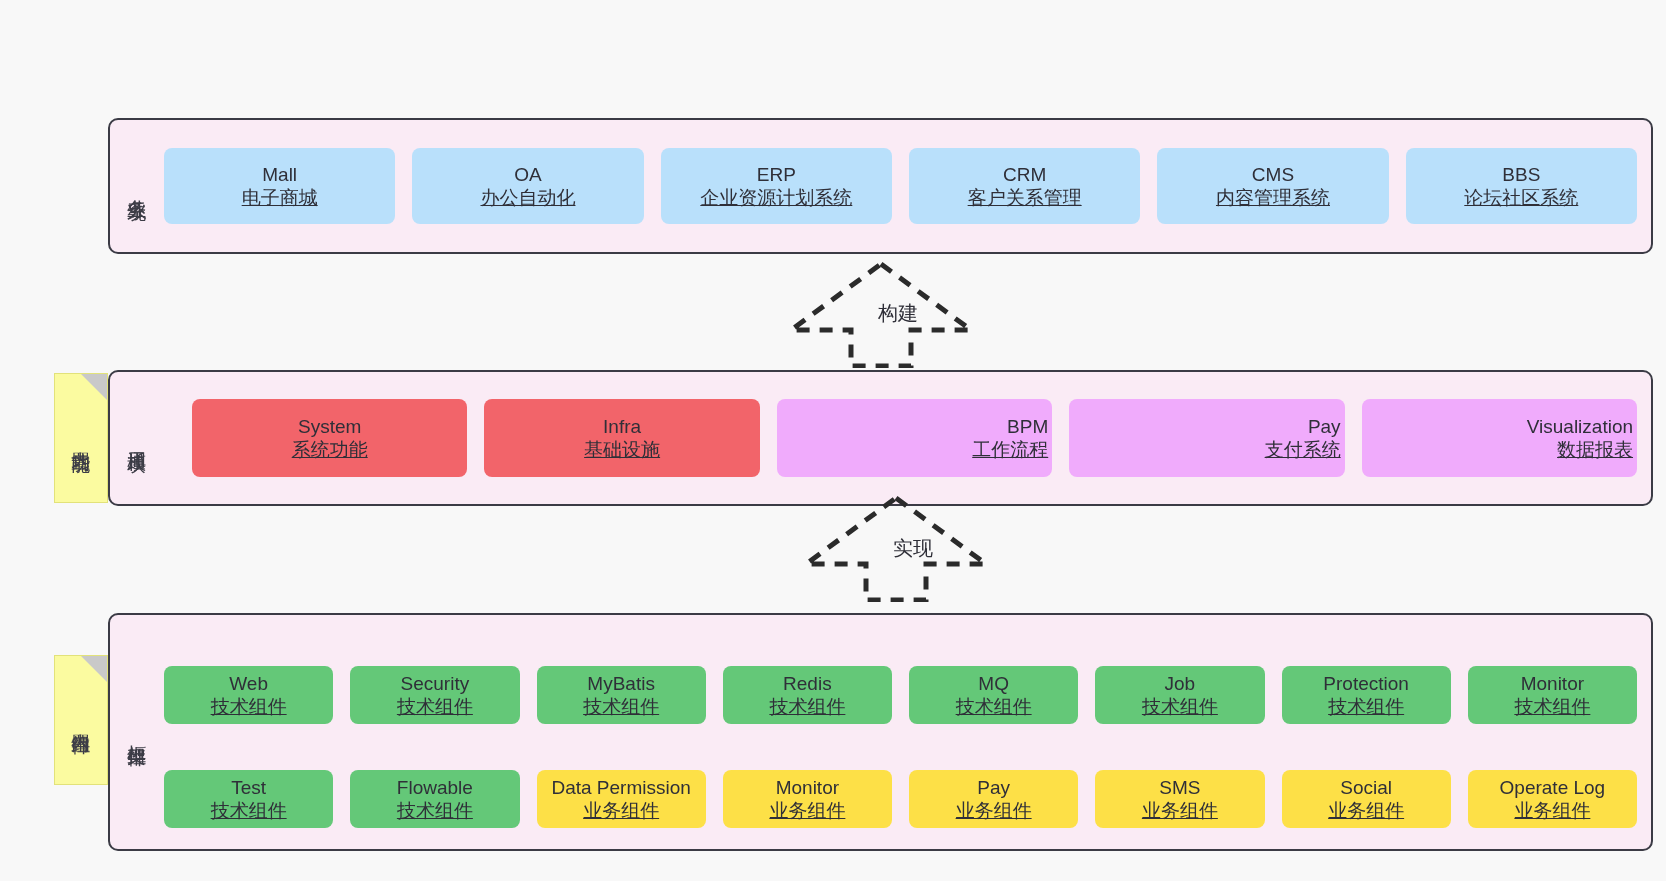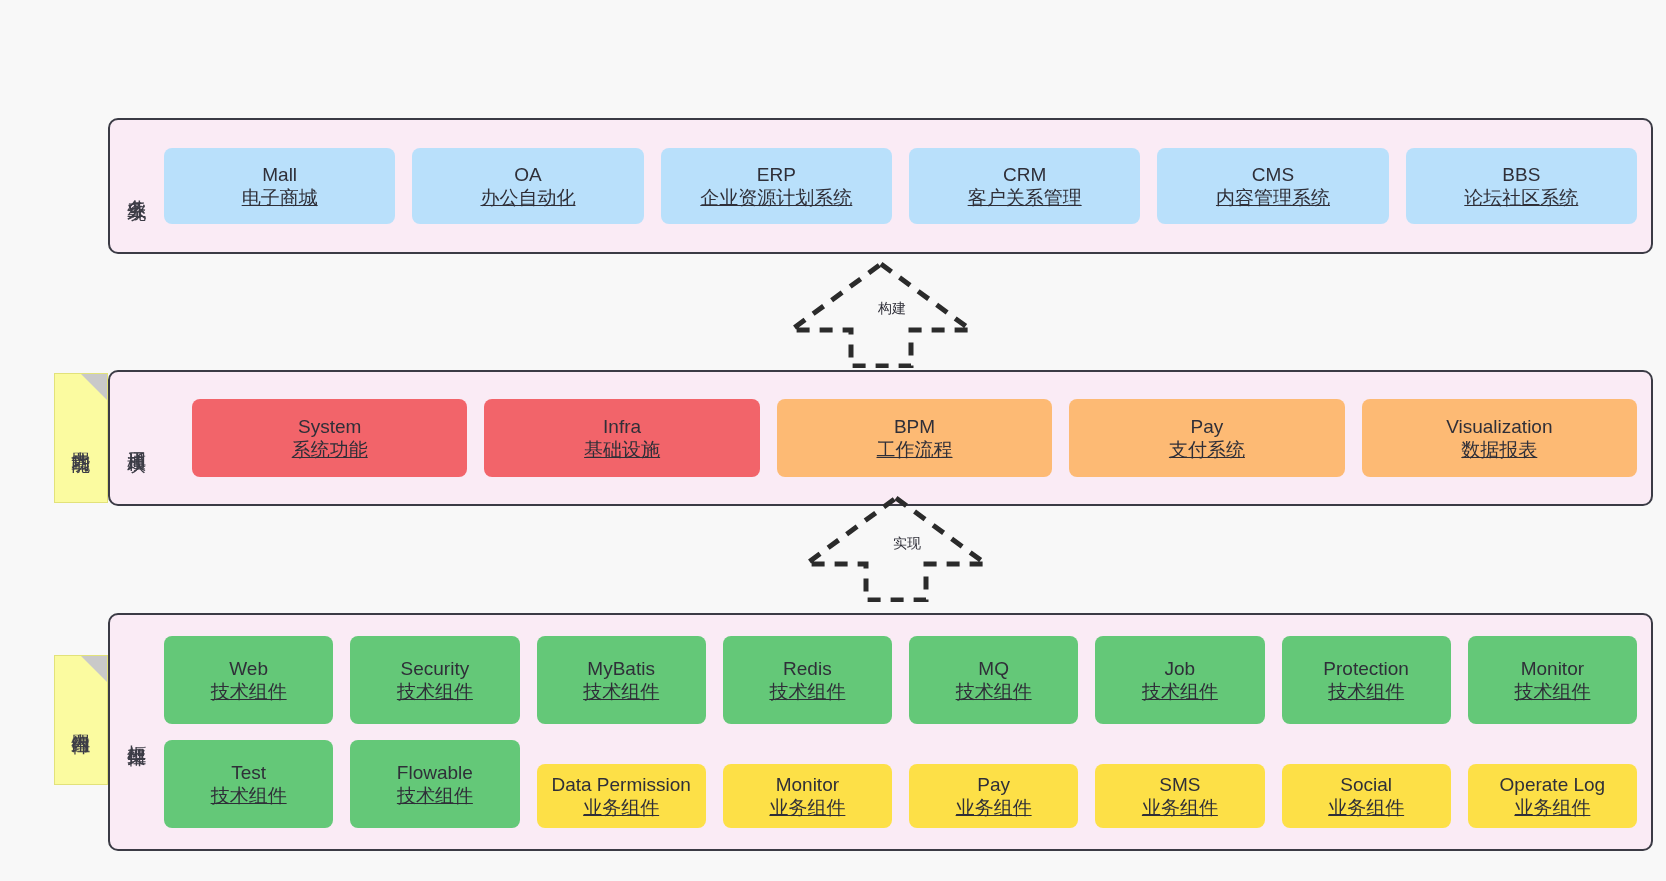--- a/index.html
+++ b/index.html
@@ -75,34 +75,34 @@
     line-height: 1.22;
     color: #2f2f38;
     padding: 6px 4px;
     min-width: 0;
   }
   .card .ct { white-space: normal; }
   .card .cs { white-space: normal; text-decoration: underline; }
 
   .c-blue        { background: #b9e0fb; }
   .c-red         { background: #f2646a; }
-  .c-pink        { background: #fdba74; }
+  .c-pink        { background: #f0abfc; align-items: flex-end; }
   .c-green       { background: #64c878; }
   .c-lightgreen  { background: #fde047; margin-top: 24px; }
 
   
   #layer-business { left: 92px;  top: 118px; width: 1545px; height: 136px; }
   #layer-business .layer-body { padding-left: 0; }
   #layer-business .row { height: 76px; }
 
   #layer-modules  { left: 92px;  top: 370px; width: 1545px; height: 136px; }
   #layer-modules  .row { height: 78px; padding-left: 28px; }
 
   #layer-framework{ left: 92px;  top: 613px; width: 1545px; height: 238px; }
-  #layer-framework .row { height: 88px; }
+  #layer-framework .row { height: 88px; align-items: flex-end; }
 
   
   .note {
     position: absolute;
     box-sizing: border-box;
     background: #fbfba0;
     border: 1px solid #e2e27a;
     display: flex;
     align-items: center;
     justify-content: center;
@@ -126,21 +126,21 @@
   #note-functions  { left: 38px; top: 373px; width: 54px; height: 130px; }
   #note-components { left: 38px; top: 655px; width: 54px; height: 130px; }
 
   
   .arrow {
     position: absolute;
     pointer-events: none;
   }
   .arrow-label {
     position: absolute;
-    font-size: 14px;
+    font-size: 20px;
     color: #2f2f38;
     background: transparent;
     user-select: none;
     white-space: nowrap;
   }
   #arrow-build  { left: 770px; top: 258px; width: 190px; height: 110px; }
   #arrow-build-label  { left: 862px; top: 300px; }
   #arrow-impl   { left: 785px; top: 492px; width: 190px; height: 110px; }
   #arrow-impl-label   { left: 877px; top: 535px; }
 </style>

